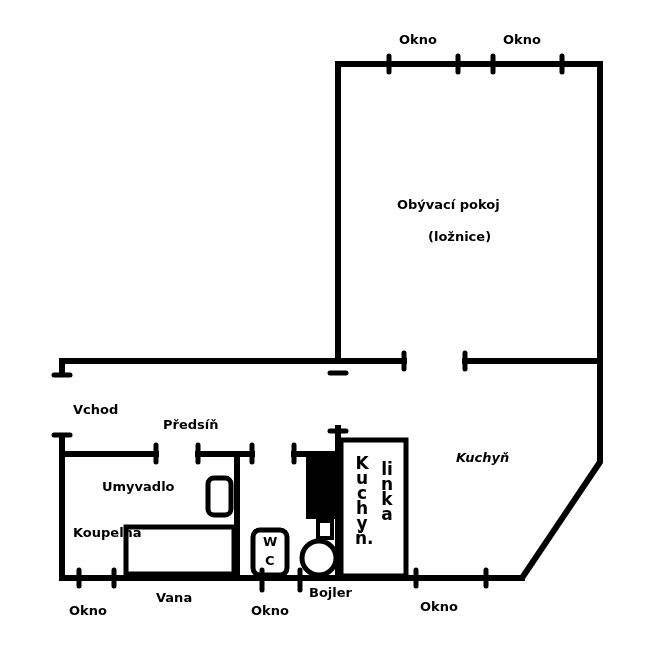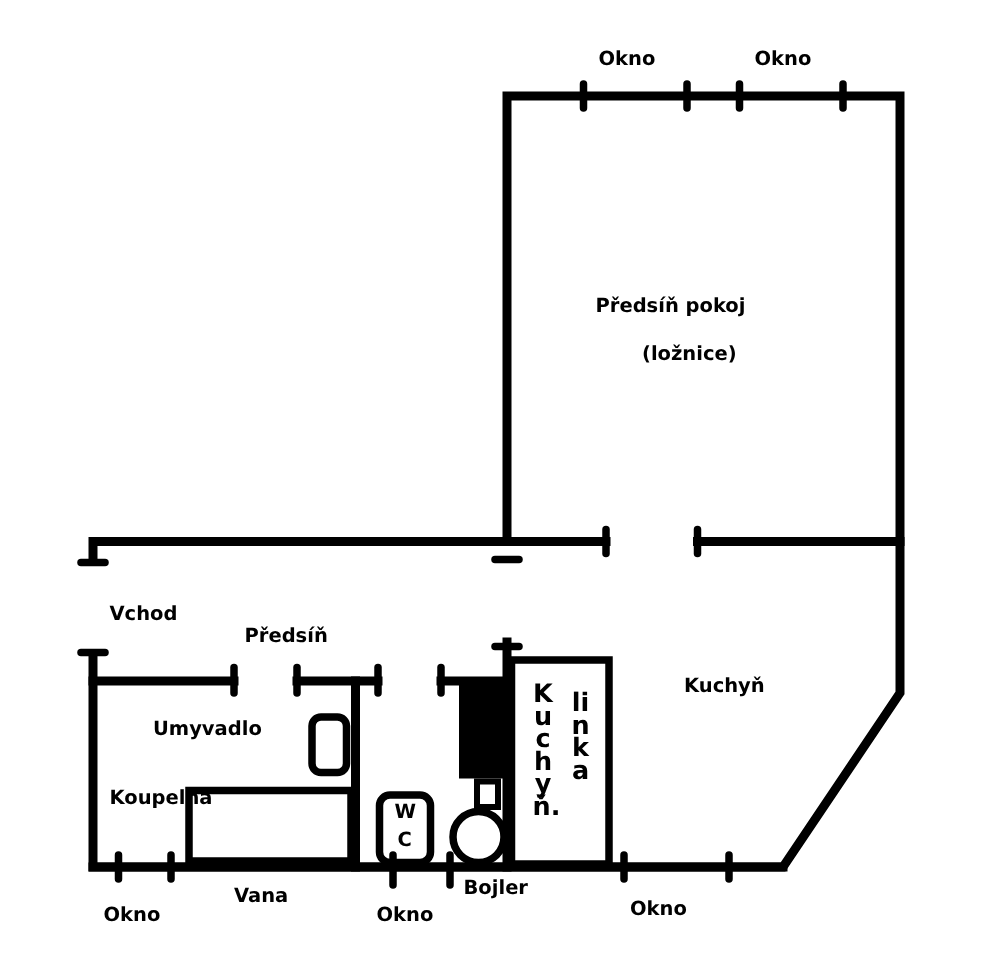--- a/index.html
+++ b/index.html
@@ -61,25 +61,25 @@
   <line class="t" x1="79" y1="570" x2="79" y2="586"></line>
   <line class="t" x1="114" y1="570" x2="114" y2="586"></line>
   <line class="t" x1="262" y1="570" x2="262" y2="590"></line>
   <line class="t" x1="300" y1="570" x2="300" y2="590"></line>
   <line class="t" x1="416" y1="570" x2="416" y2="586"></line>
   <line class="t" x1="486" y1="570" x2="486" y2="586"></line>
 </svg>
 
 <div class="lbl" style="left:399px;top:33px;">Okno</div>
 <div class="lbl" style="left:503px;top:33px;">Okno</div>
-<div class="lbl" style="left:397px;top:198px;">Předsíň pokoj</div>
+<div class="lbl" style="left:397px;top:198px;">Obývací pokoj</div>
 <div class="lbl" style="left:428px;top:230px;">(ložnice)</div>
 <div class="lbl" style="left:33px;top:403px;margin-left:40px;">Vchod</div>
 <div class="lbl" style="left:163px;top:418px;">Předsíň</div>
-<div class="lbl" style="left:456px;top:451px;">Kuchyň</div>
+<div class="lbl" style="left:456px;top:451px;font-style:italic;">Kuchyň</div>
 <div class="lbl" style="left:102px;top:480px;">Umyvadlo</div>
 <div class="lbl" style="left:73px;top:526px;">Koupelna</div>
 <div class="lbl" style="left:156px;top:546px;margin-top:45px;">Vana</div>
 <div class="lbl" style="left:263px;top:535px;">W</div>
 <div class="lbl" style="left:265px;top:554px;">C</div>
 <div class="vert" style="left:355px;top:456px;">Kuchyň.</div>
 <div class="vert" style="left:380px;top:462px;">linka</div>
 <div class="lbl" style="left:309px;top:586px;">Bojler</div>
 <div class="lbl" style="left:69px;top:604px;">Okno</div>
 <div class="lbl" style="left:251px;top:604px;">Okno</div>

